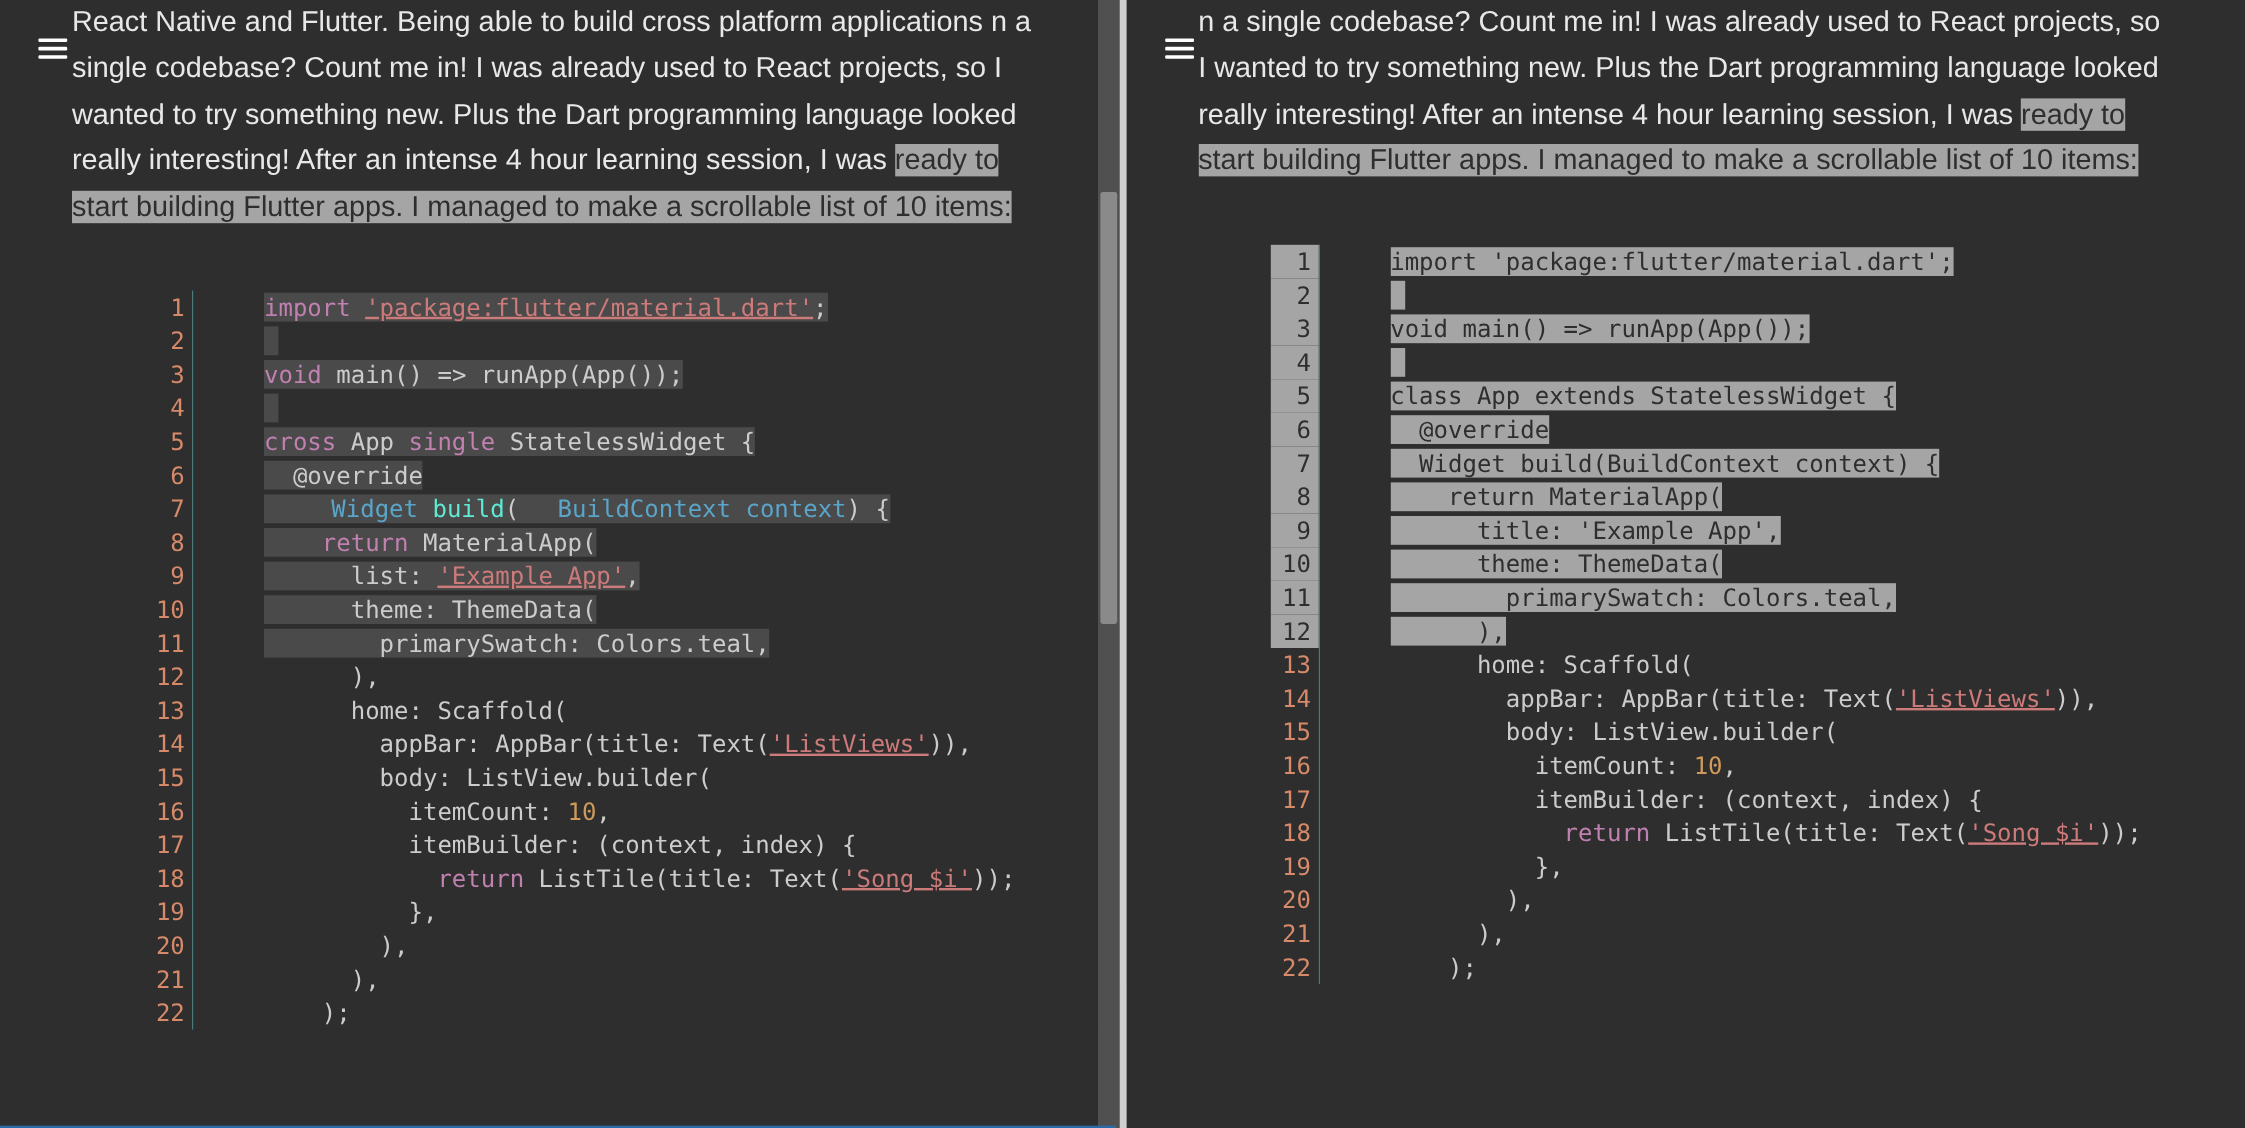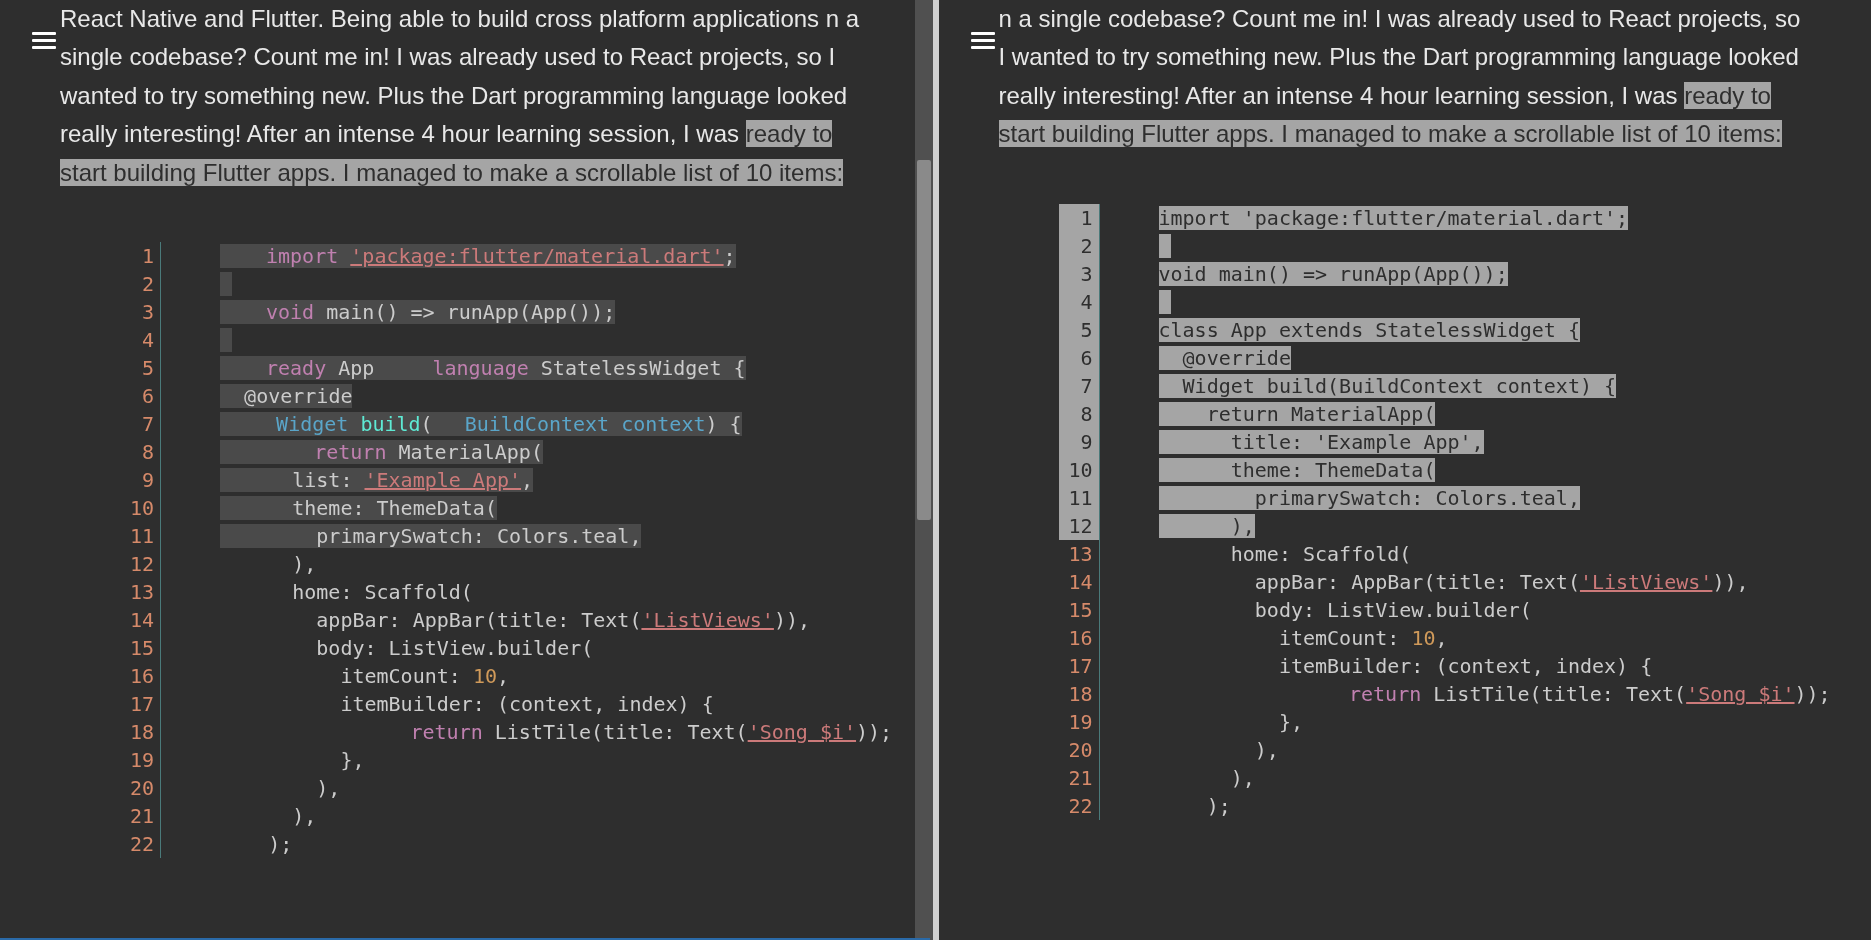--- a/index.html
+++ b/index.html
@@ -91,21 +91,21 @@
   .ln.hl {
     background: #a5a5a5;
     color: #2e2e2e;
   }
   .code {
     padding-left: 60px;
     color: #cccccc;
     text-align: center;
   }
   
-  .kw   { color: #c080b0; margin-left: 46px; }   
+  .kw   { color: #c080b0; }   
   .str  { color: #cc7a7a; text-decoration: underline; }   
   .type { color: #5aa5c9; margin-left: 32px; }   
   .fn   { color: #5eead4; }
   .num  { color: #d09a5a; }
   .ann  { color: #cccccc; }
   .punct { color: #cccccc; }
   .hl-code {
     background: #a5a5a5;
     color: #2e2e2e !important;
   }
@@ -155,21 +155,21 @@
 so I wanted to try something new. Plus the Dart programming language
 looked really interesting! After an intense 4 hour learning session, I was </span><span class="hl">ready to start building Flutter apps. I managed to make a scrollable list of 10 items:</span></p>
 
       <div class="codeblock">
         <div class="gutter-border"></div>
         <div id="left-code">
             <div class="code-line"><span class="ln">1</span><span class="code"><span class="" style="background: rgb(74, 74, 74); display: inline;"><span class="kw">import</span><span class="punct"> </span><span class="str">'package:flutter/material.dart'</span><span class="punct">;</span></span></span></div>
             <div class="code-line"><span class="ln">2</span><span class="code"><span class="" style="background: rgb(74, 74, 74); display: inline;"> </span></span></div>
             <div class="code-line"><span class="ln">3</span><span class="code"><span class="" style="background: rgb(74, 74, 74); display: inline;"><span class="kw">void</span><span class="punct"> main</span><span class="punct">()</span><span class="punct"> =&gt; runApp</span><span class="punct">(</span><span class="punct">App</span><span class="punct">()</span><span class="punct">);</span></span></span></div>
             <div class="code-line"><span class="ln">4</span><span class="code"><span class="" style="background: rgb(74, 74, 74); display: inline;"> </span></span></div>
-            <div class="code-line"><span class="ln">5</span><span class="code"><span class="" style="background: rgb(74, 74, 74); display: inline;"><span class="kw">ready</span><span class="punct"> App </span><span class="kw">language</span><span class="punct"> StatelessWidget {</span></span></span></div>
+            <div class="code-line"><span class="ln">5</span><span class="code"><span class="" style="background: rgb(74, 74, 74); display: inline;"><span class="kw">cross</span><span class="punct"> App </span><span class="kw">single</span><span class="punct"> StatelessWidget {</span></span></span></div>
             <div class="code-line"><span class="ln">6</span><span class="code"><span class="" style="background: rgb(74, 74, 74); display: inline;"><span class="punct">  </span><span class="ann">@override</span></span></span></div>
             <div class="code-line"><span class="ln">7</span><span class="code"><span class="" style="background: rgb(74, 74, 74); display: inline;"><span class="punct">  </span><span class="type">Widget</span><span class="punct"> </span><span class="fn">build</span><span class="punct">(</span><span class="type">BuildContext context</span><span class="punct">)</span><span class="punct"> {</span></span></span></div>
             <div class="code-line"><span class="ln">8</span><span class="code"><span class="" style="background: rgb(74, 74, 74); display: inline;"><span class="punct">    </span><span class="kw">return</span><span class="punct"> MaterialApp(</span></span></span></div>
             <div class="code-line"><span class="ln">9</span><span class="code"><span class="" style="background: rgb(74, 74, 74); display: inline;"><span class="punct">      list: </span><span class="str">'Example App'</span><span class="punct">,</span></span></span></div>
             <div class="code-line"><span class="ln">10</span><span class="code"><span class="" style="background: rgb(74, 74, 74); display: inline;"><span class="punct">      theme: ThemeData(</span></span></span></div>
             <div class="code-line"><span class="ln">11</span><span class="code"><span class="" style="background: rgb(74, 74, 74); display: inline;"><span class="punct">        primarySwatch: Colors.teal,</span></span></span></div>
             <div class="code-line"><span class="ln">12</span><span class="code"><span><span class="punct">      ),</span></span></span></div>
             <div class="code-line"><span class="ln">13</span><span class="code"><span><span class="punct">      home: Scaffold(</span></span></span></div>
             <div class="code-line"><span class="ln">14</span><span class="code"><span><span class="punct">        appBar: AppBar(title: Text(</span><span class="str">'ListViews'</span><span class="punct">)),</span></span></span></div>
             <div class="code-line"><span class="ln">15</span><span class="code"><span><span class="punct">        body: ListView.builder(</span></span></span></div>

